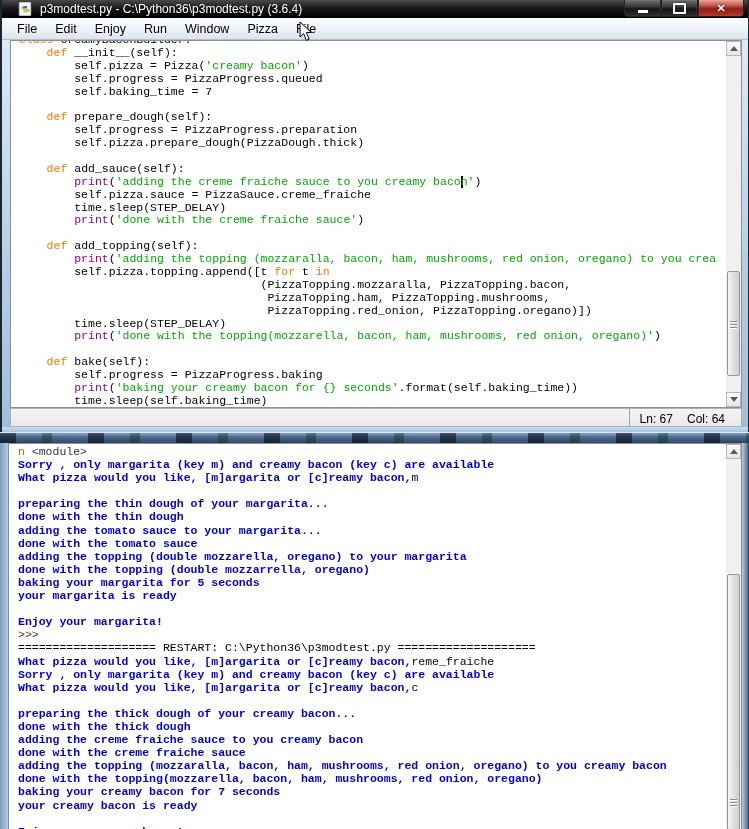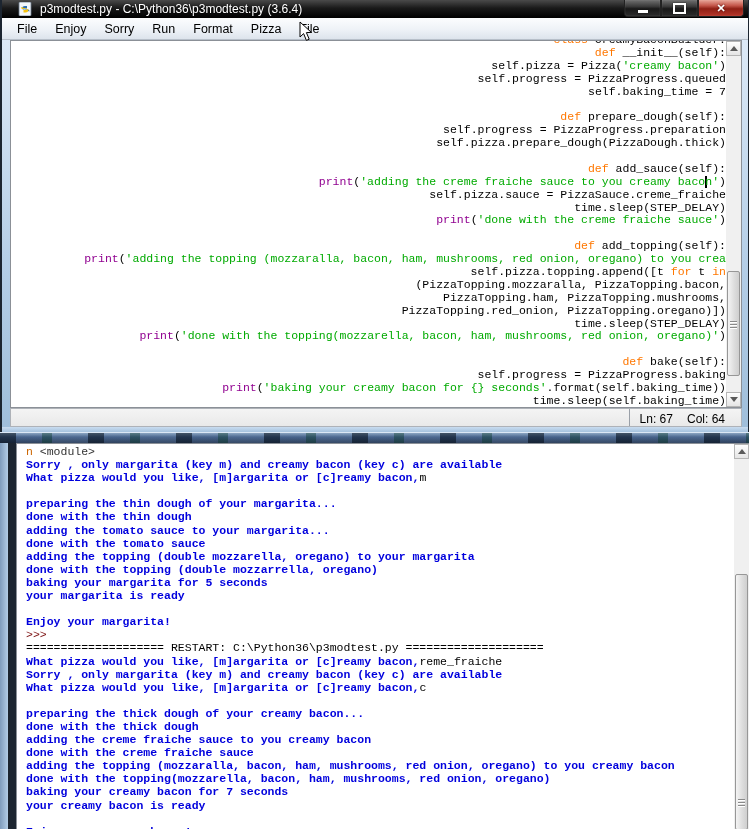--- a/index.html
+++ b/index.html
@@ -48,21 +48,21 @@
   .edit-frame{
     position:absolute;left:8px;top:40px;width:732px;height:368px;
     background:#fff;border:1px solid #8b9097;box-sizing:border-box;overflow:hidden;
   }
   .code-scroll-pane{position:absolute;left:0;top:0;right:15px;bottom:0;overflow:hidden;}
   pre.codebox{
     margin:-7px 0 0 0;padding:0 0 0 8px;
     font-family:"Liberation Mono","DejaVu Sans Mono",monospace;
     font-size:11.5px;line-height:12.9px;white-space:pre;
   }
-  .code-line{height:12.9px;white-space:pre;text-align:right;}
+  .code-line{height:12.9px;white-space:pre;}
   .tok-p{color:#000;}
   .tok-k{color:#ff7700;}
   .tok-s{color:#00aa00;}
   .tok-b{color:#900090;}
   .caret{display:inline-block;width:0;border-left:2px solid #000;height:12px;vertical-align:text-bottom;margin-right:-2px;}
   
   .vscroll{position:absolute;top:0;right:0;width:15px;bottom:0;background:#f0f0f0;}
   .sb-btn{
     position:absolute;left:0;right:0;height:15px;
     background:linear-gradient(180deg,#fefefe,#e5e5e5);
@@ -100,21 +100,21 @@
         rgba(10,60,40,.40) 42px 52px, rgba(120,150,180,.15) 52px 88px),
       linear-gradient(180deg,#8fa9c6 0%,#45618a 40%,#2b3c57 100%);
     border-top:1px solid #dce8f5;box-sizing:border-box;
   }
   
   .shell-window{position:absolute;left:0;top:443px;width:749px;height:386px;}
   .shell-glass-l{position:absolute;left:0;top:0;width:8px;bottom:0;background:linear-gradient(90deg,#7f9cbc,#b3cde6);}
   .shell-glass-r{position:absolute;right:0;top:0;width:7px;bottom:0;background:linear-gradient(90deg,#b3cde6,#5a7694 80%,#18222e);}
   .shell-frame{
     position:absolute;left:8px;top:0;width:734px;height:386px;
-    background:#fff;border:1px solid #8b9097;border-bottom:none;box-sizing:border-box;overflow:hidden;margin-left:8px;
+    background:#fff;border:1px solid #8b9097;border-bottom:none;box-sizing:border-box;overflow:hidden;
   }
   .shell-scroll-pane{position:absolute;left:0;top:0;right:15px;bottom:0;overflow:hidden;}
   pre.shellbox{
     margin:0;padding:1px 0 0 9px;
     font-family:"Liberation Mono","DejaVu Sans Mono",monospace;
     font-size:11.5px;line-height:13.1px;white-space:pre;
   }
   .shell-line{height:13.1px;white-space:pre;}
   .sh-o{color:#0000dd;font-weight:bold;}
   .sh-u{color:#000000;}
@@ -144,24 +144,24 @@
           <div class="glyph-max"></div>
         </div>
       <div class="winbtn close">
           <span class="glyph-close">✕</span>
         </div>
     </div>
   </div>
 
   <div class="menubar">
     <span class="menu-item">File</span>
+    <span class="menu-item">Edit</span>
     <span class="menu-item">Enjoy</span>
-    <span class="menu-item">Sorry</span>
     <span class="menu-item">Run</span>
-    <span class="menu-item">Format</span>
+    <span class="menu-item">Window</span>
     <span class="menu-item">Pizza</span>
     <span class="menu-item">File</span>
   </div>
 
   <div class="glass-l"></div>
   <div class="glass-r"></div>
   <div class="glass-b"></div>
 
   <div class="edit-frame">
     <div class="code-scroll-pane">

